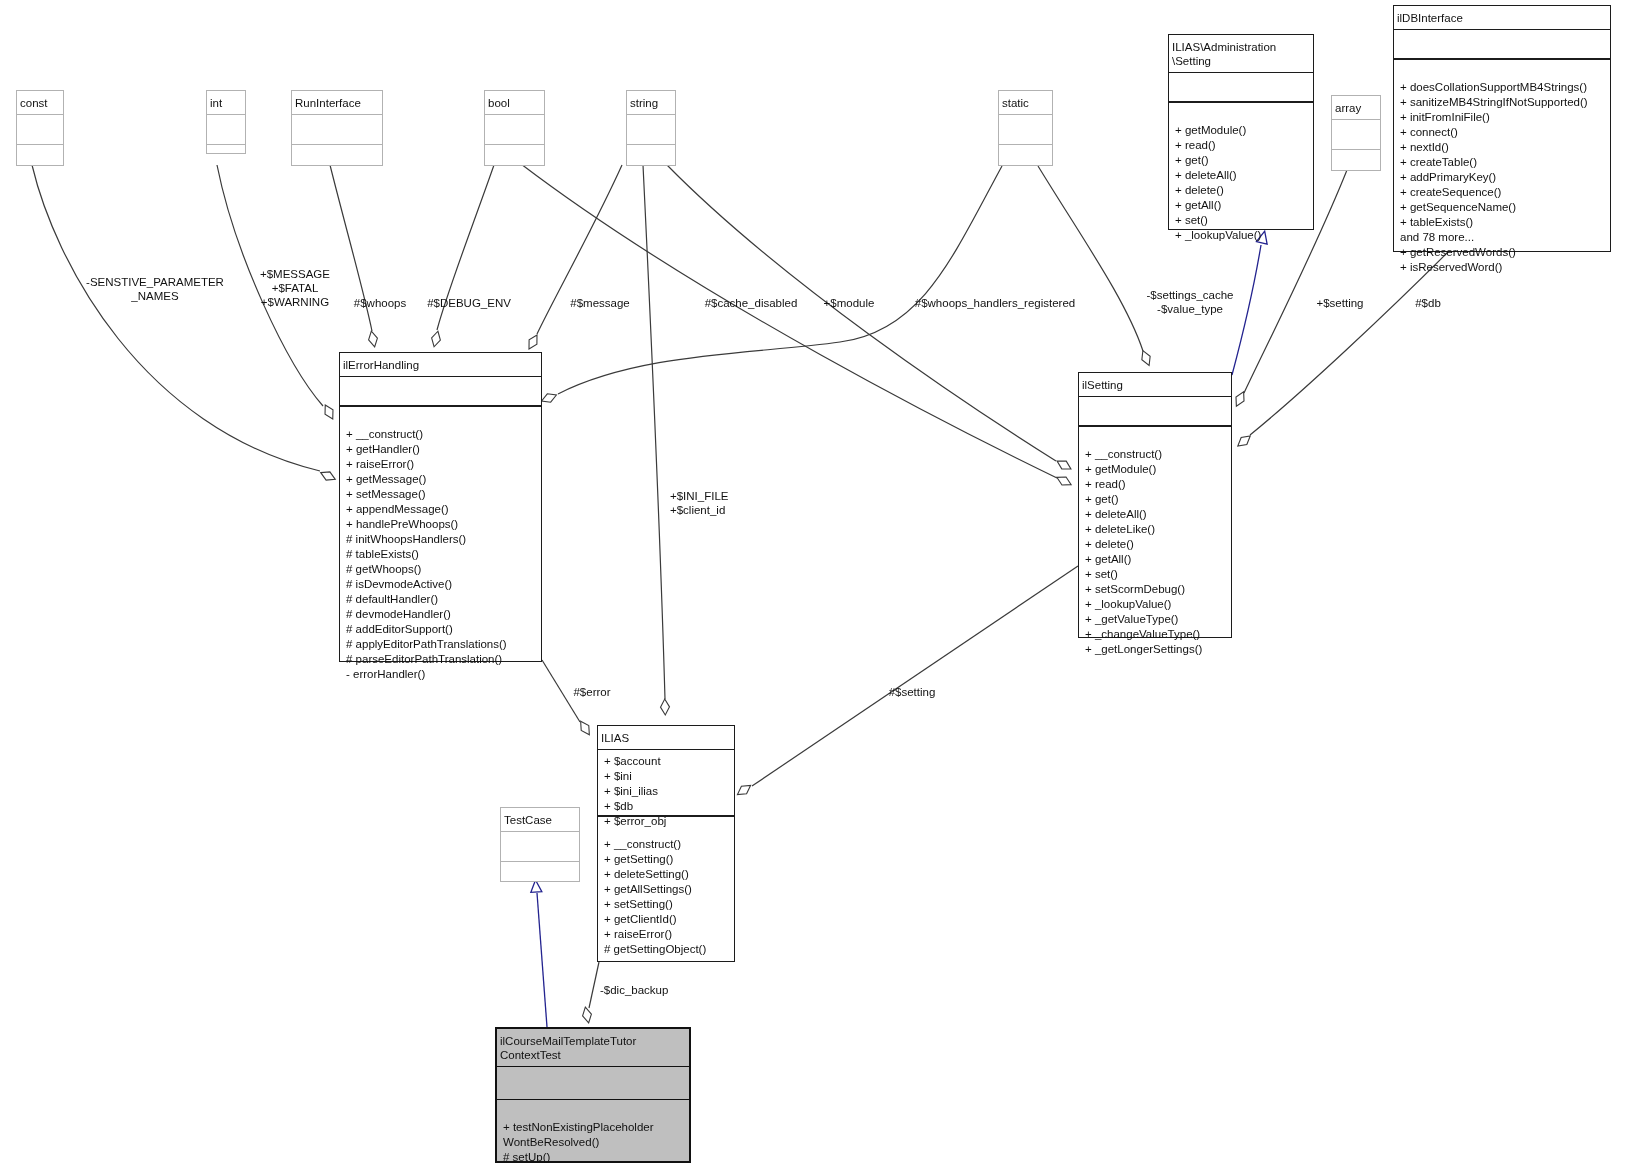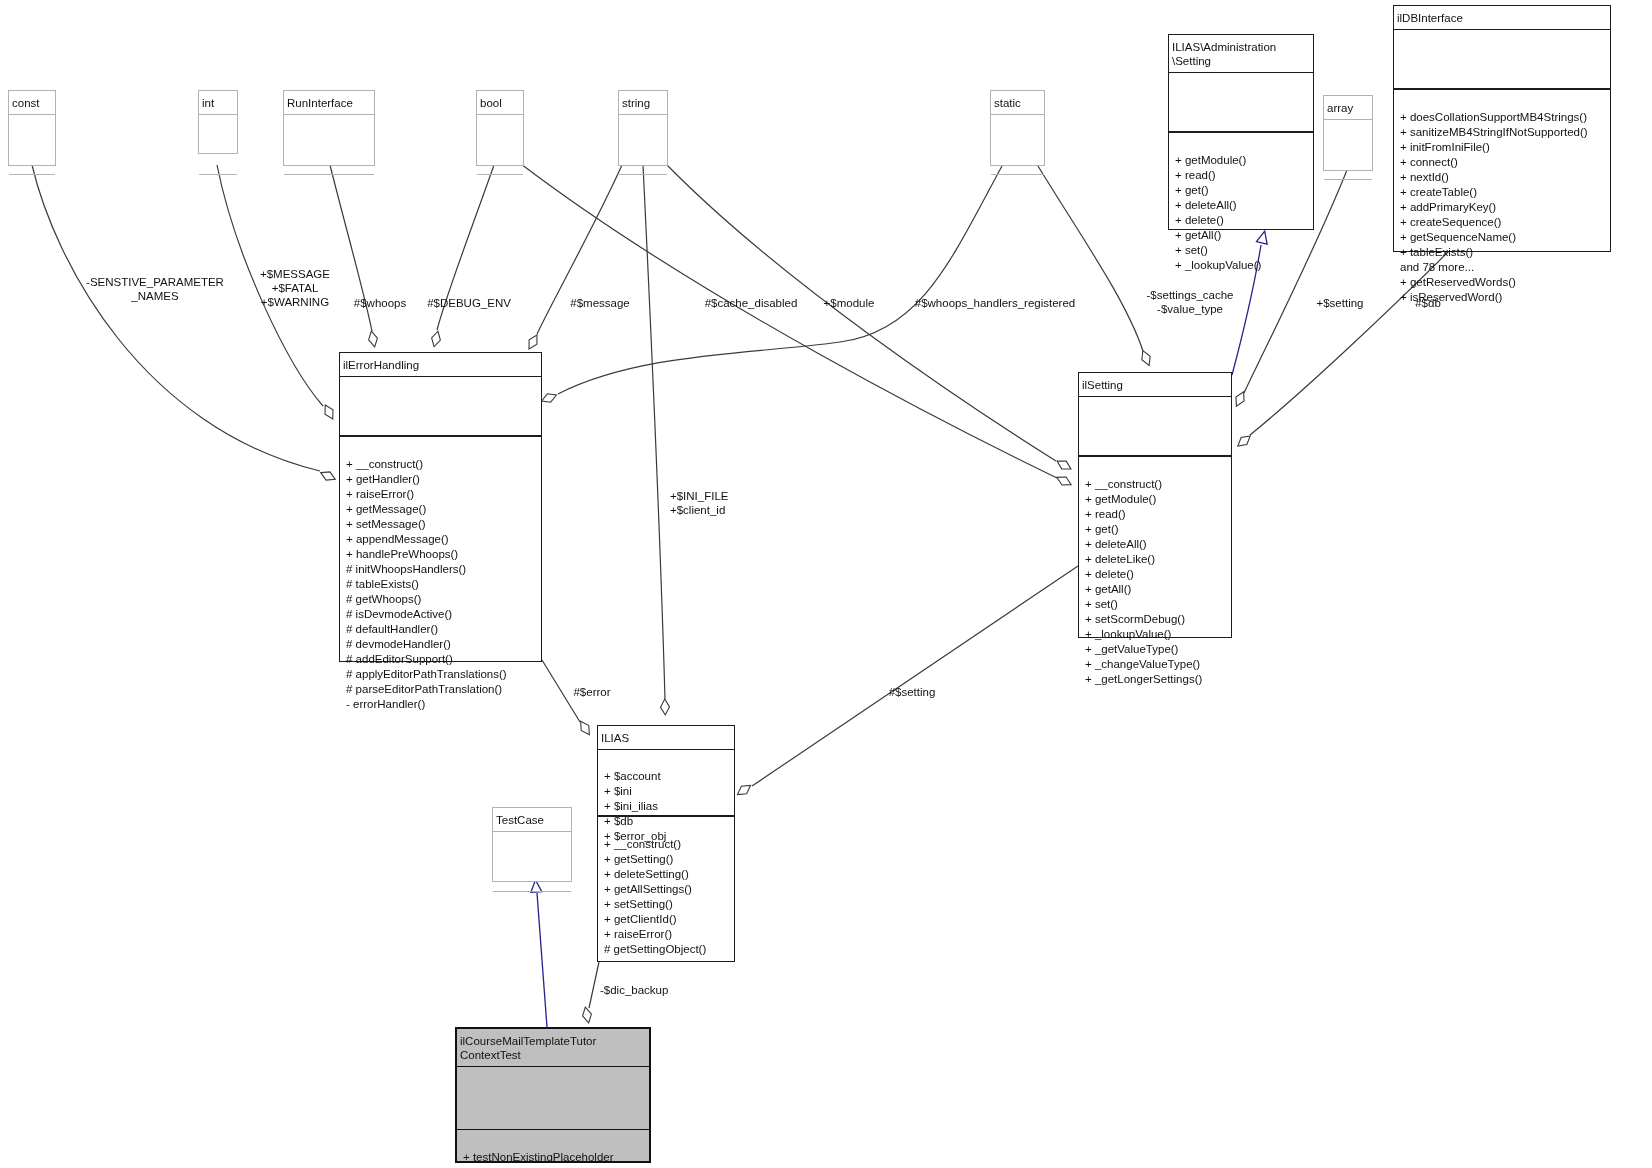--- a/index.html
+++ b/index.html
@@ -2,26 +2,26 @@
 <html><head>
 <meta charset="utf-8">
 <style>
   html,body{margin:0;padding:0;background:#ffffff;}
   #canvas{position:relative;width:1652px;height:1168px;background:#ffffff;overflow:hidden;
           font-family:"Liberation Sans","DejaVu Sans",sans-serif;color:#111;}
   svg.edges{position:absolute;left:0;top:0;}
   .box{position:absolute;background:#ffffff;border:1px solid #1c1c1c;display:flex;flex-direction:column;
        font-size:11.5px;box-sizing:border-box;}
   .box .title{text-align:left;padding:5px 3px 4px;white-space:pre-line;line-height:14px;}
-  .box .attrs{border-top:1px solid #1c1c1c;border-bottom:2px solid #1c1c1c;min-height:20px;padding:19px 6px;}
+  .box .attrs{border-top:1px solid #1c1c1c;border-bottom:2px solid #1c1c1c;min-height:20px;padding:4px 6px;}
   .box .methods{padding:20px 6px 4px;flex:1;}
   .member{line-height:15px;white-space:pre-line;}
-  .scalar{border-color:#b2b2b2;}
+  .scalar{border-color:#b2b2b2;margin-left:8px;}
   .scalar .attrs{border-top:1px solid #b2b2b2;border-bottom:1px solid #b2b2b2;min-height:21px;}
-  .graybox{background:#bfbfbf;border:2px solid #111;}
+  .graybox{background:#bfbfbf;border:2px solid #111;margin-left:40px;}
   .graybox .attrs{border-top:1px solid #111;border-bottom:1px solid #111;min-height:24px;}
   .elabel{position:absolute;font-size:11.5px;line-height:14px;white-space:pre-line;}
   .center{transform:translateX(-50%);text-align:center;}
 </style>
 </head>
 <body>
 
 <div id="canvas">
 
   <svg class="edges" width="1652" height="1168" viewBox="0 0 1652 1168">
@@ -77,21 +77,21 @@
   <div class="box scalar" style="left:198px;top:90px;width:40px;height:64px">
     <div class="title">int</div>
     <div class="attrs"></div>
     <div class="methods"></div>
   </div>
   <div class="box scalar" style="left:283px;top:90px;width:92px;height:76px">
     <div class="title">RunInterface</div>
     <div class="attrs"></div>
     <div class="methods"></div>
   </div>
-  <div class="box scalar" style="left:476px;top:90px;width:48px;height:76px">
+  <div class="box scalar" style="left:476px;top:90px;width:61px;height:76px">
     <div class="title">bool</div>
     <div class="attrs"></div>
     <div class="methods"></div>
   </div>
   <div class="box scalar" style="left:618px;top:90px;width:50px;height:76px">
     <div class="title">string</div>
     <div class="attrs"></div>
     <div class="methods"></div>
   </div>
   <div class="box scalar" style="left:990px;top:90px;width:55px;height:76px">

